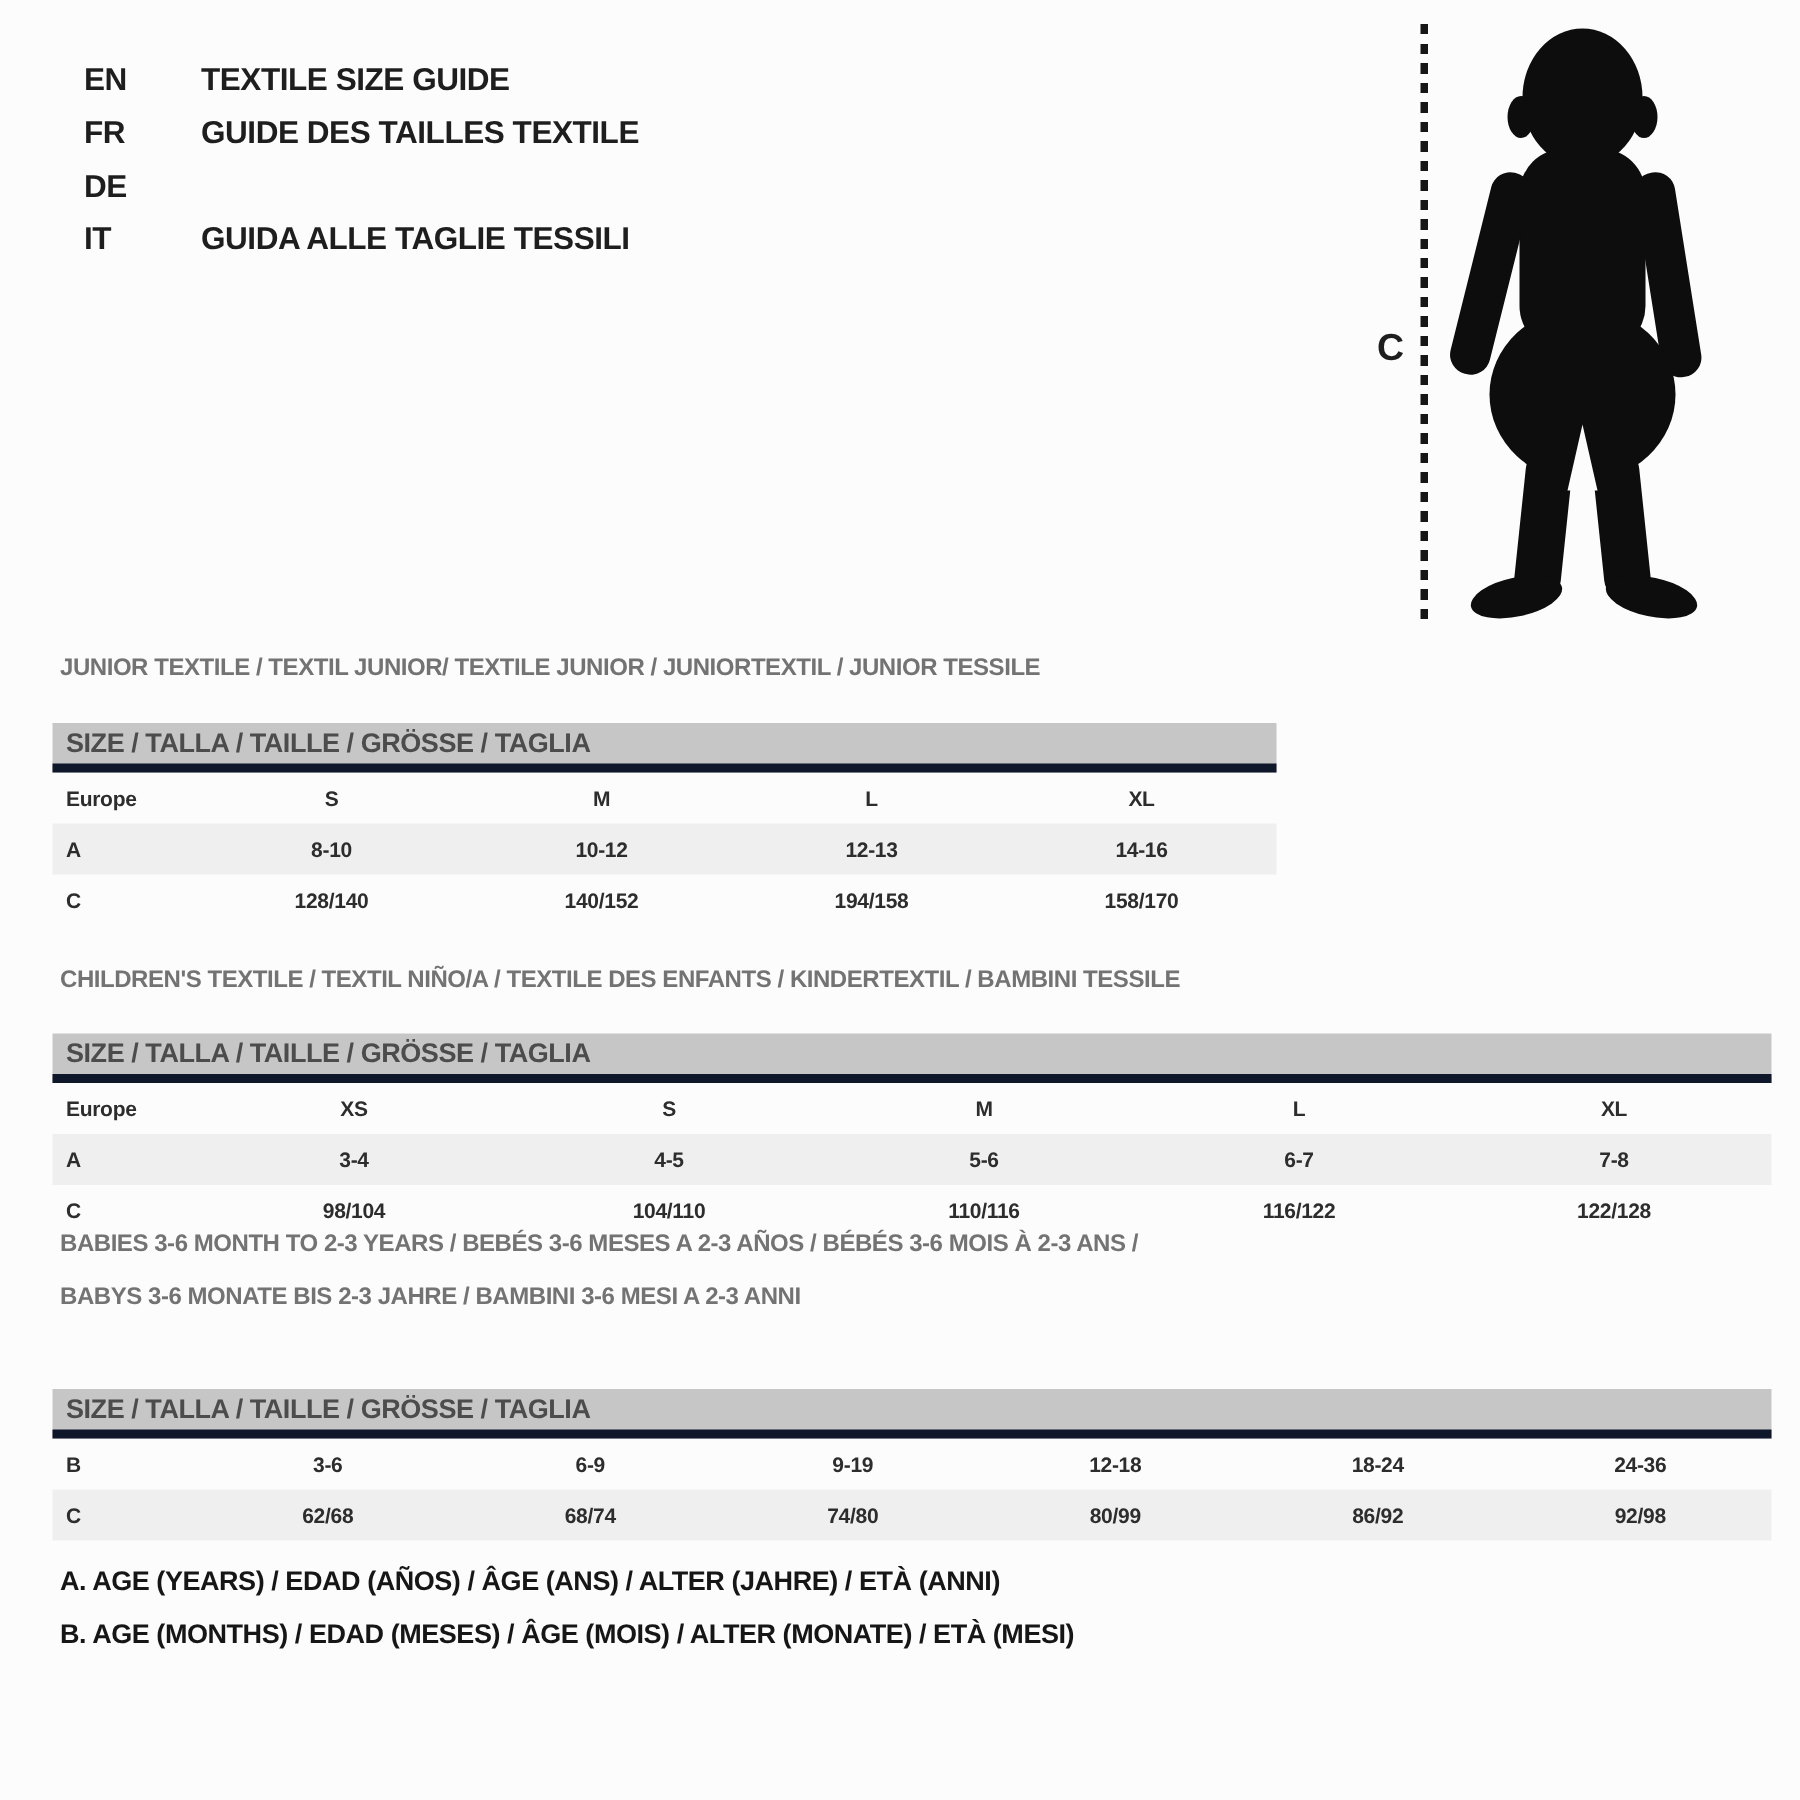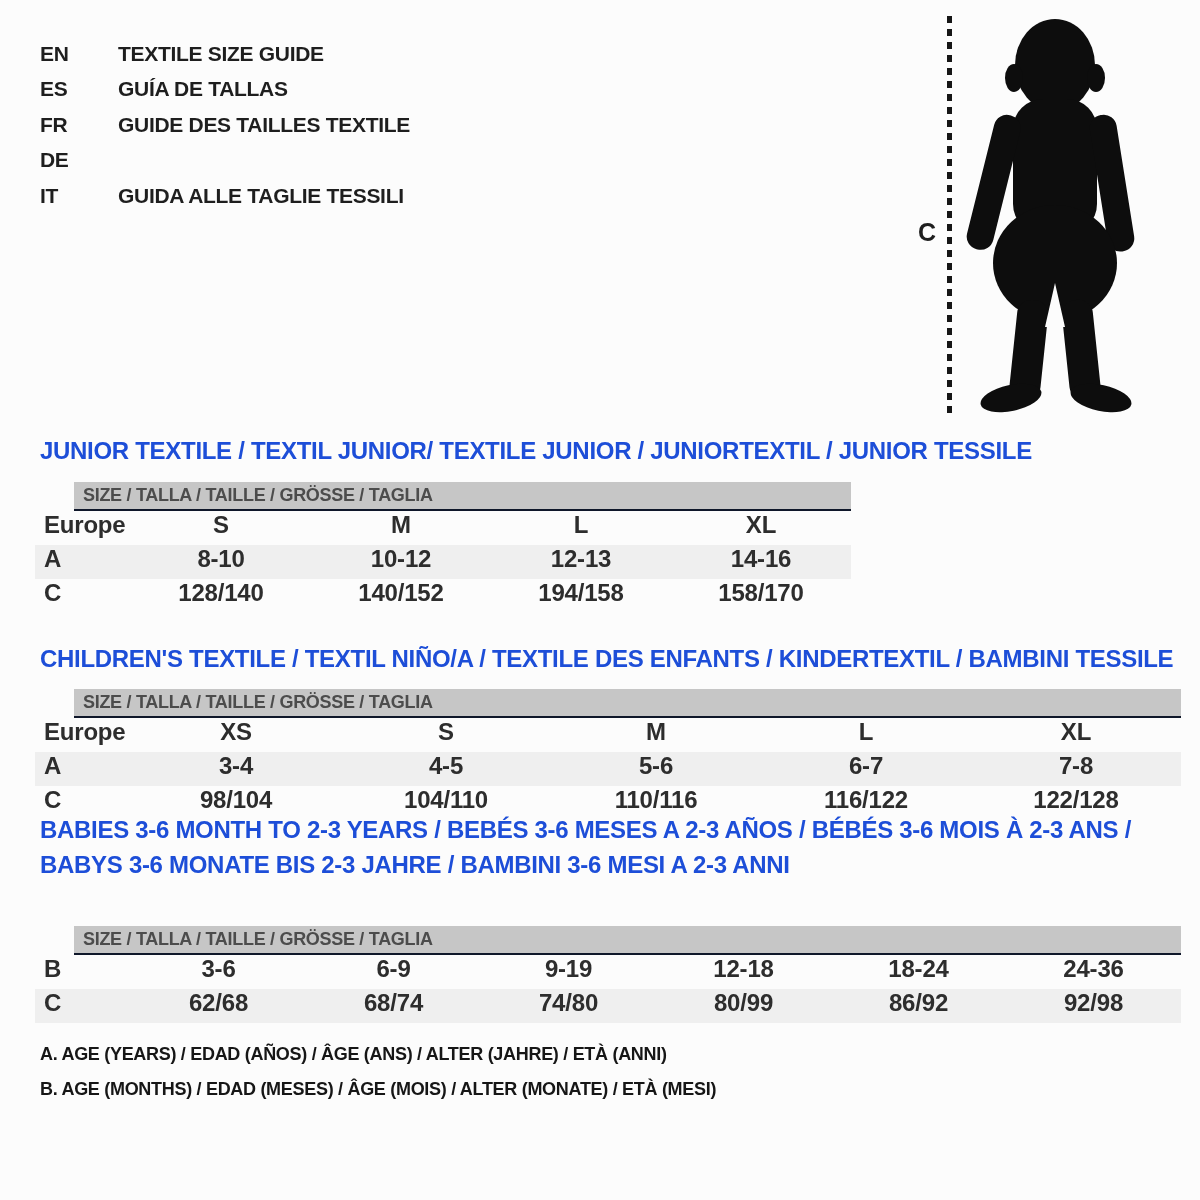--- a/index.html
+++ b/index.html
@@ -13,71 +13,67 @@
     -webkit-font-smoothing: antialiased;
   }
   .abs { position: absolute; }
 
   
   .lang-block { left: 40px; top: 36px; }
   .lang-row { display: flex; height: 35.5px; align-items: center; }
   .lang-code, .lang-label {
     font-weight: bold; font-size: 21px; letter-spacing: -0.3px; white-space: nowrap;
   }
-  .lang-code { width: 78px; }
+  .lang-code { width: 78px; margin-left: 16px; }
 
   
   .measure-line {
     left: 947px; top: 16px; width: 5px; height: 402px;
     background: repeating-linear-gradient(to bottom, #161616 0px, #161616 7px, transparent 7px, transparent 13px);
   }
   .measure-label { left: 918px; top: 218px; font-size: 25px; font-weight: bold; }
   .silhouette { left: 962px; top: 14px; }
 
   
   .section-title {
-    font-weight: bold; font-size: 24px; letter-spacing: -0.3px; white-space: nowrap; color: #1d4ed8;
+    font-weight: bold; font-size: 16px; letter-spacing: -0.3px; white-space: nowrap; color: #737373;
   }
   .title-junior { left: 40px; top: 437px; }
   .title-children { left: 40px; top: 645px; }
   .title-babies { left: 40px; top: 812px; line-height: 35px; }
 
   
   .size-table { background: transparent; }
   .table-junior   { left: 35px; top: 482px; width: 816px; }
   .table-children { left: 35px; top: 689px; width: 1146px; }
   .table-babies   { left: 35px; top: 926px; width: 1146px; }
   .thead {
-    height: 27px; background: #c6c6c6; border-bottom: 2px solid #0f172a;
+    height: 27px; background: #c6c6c6; border-bottom: 6px solid #0f172a;
     display: flex; align-items: center; padding-left: 9px;
-    font-size: 18px; font-weight: bold; letter-spacing: -0.3px; color: #4c4c4c; margin-left: 39px;
+    font-size: 18px; font-weight: bold; letter-spacing: -0.3px; color: #4c4c4c;
   }
   .trow {
-    display: flex; height: 34px; 
-    font-size: 24px; font-weight: bold; letter-spacing: -0.2px; color: #2d2d2d;
+    display: flex; height: 34px; align-items: center;
+    font-size: 14px; font-weight: bold; letter-spacing: -0.2px; color: #2d2d2d;
   }
   .trow:nth-child(3) { background: #efefef; }
   .tlabel { width: 96px; padding-left: 9px; box-sizing: border-box; }
   .tcell { flex: 1; text-align: center; }
 
   
   .legend { left: 40px; top: 1037px; line-height: 35px; }
   .legend-line { font-size: 18px; font-weight: bold; letter-spacing: -0.3px; white-space: nowrap; color: #161616; }
 </style>
 </head>
 <body>
 
 <div class="abs lang-block">
   <div class="lang-row">
     <span class="lang-code">EN</span>
     <span class="lang-label">TEXTILE SIZE GUIDE</span>
-  </div>
-  <div class="lang-row">
-    <span class="lang-code">ES</span>
-    <span class="lang-label">GUÍA DE TALLAS</span>
   </div>
   <div class="lang-row">
     <span class="lang-code">FR</span>
     <span class="lang-label">GUIDE DES TAILLES TEXTILE</span>
   </div>
   <div class="lang-row">
     <span class="lang-code">DE</span>
   </div>
   <div class="lang-row">
     <span class="lang-code">IT</span>

